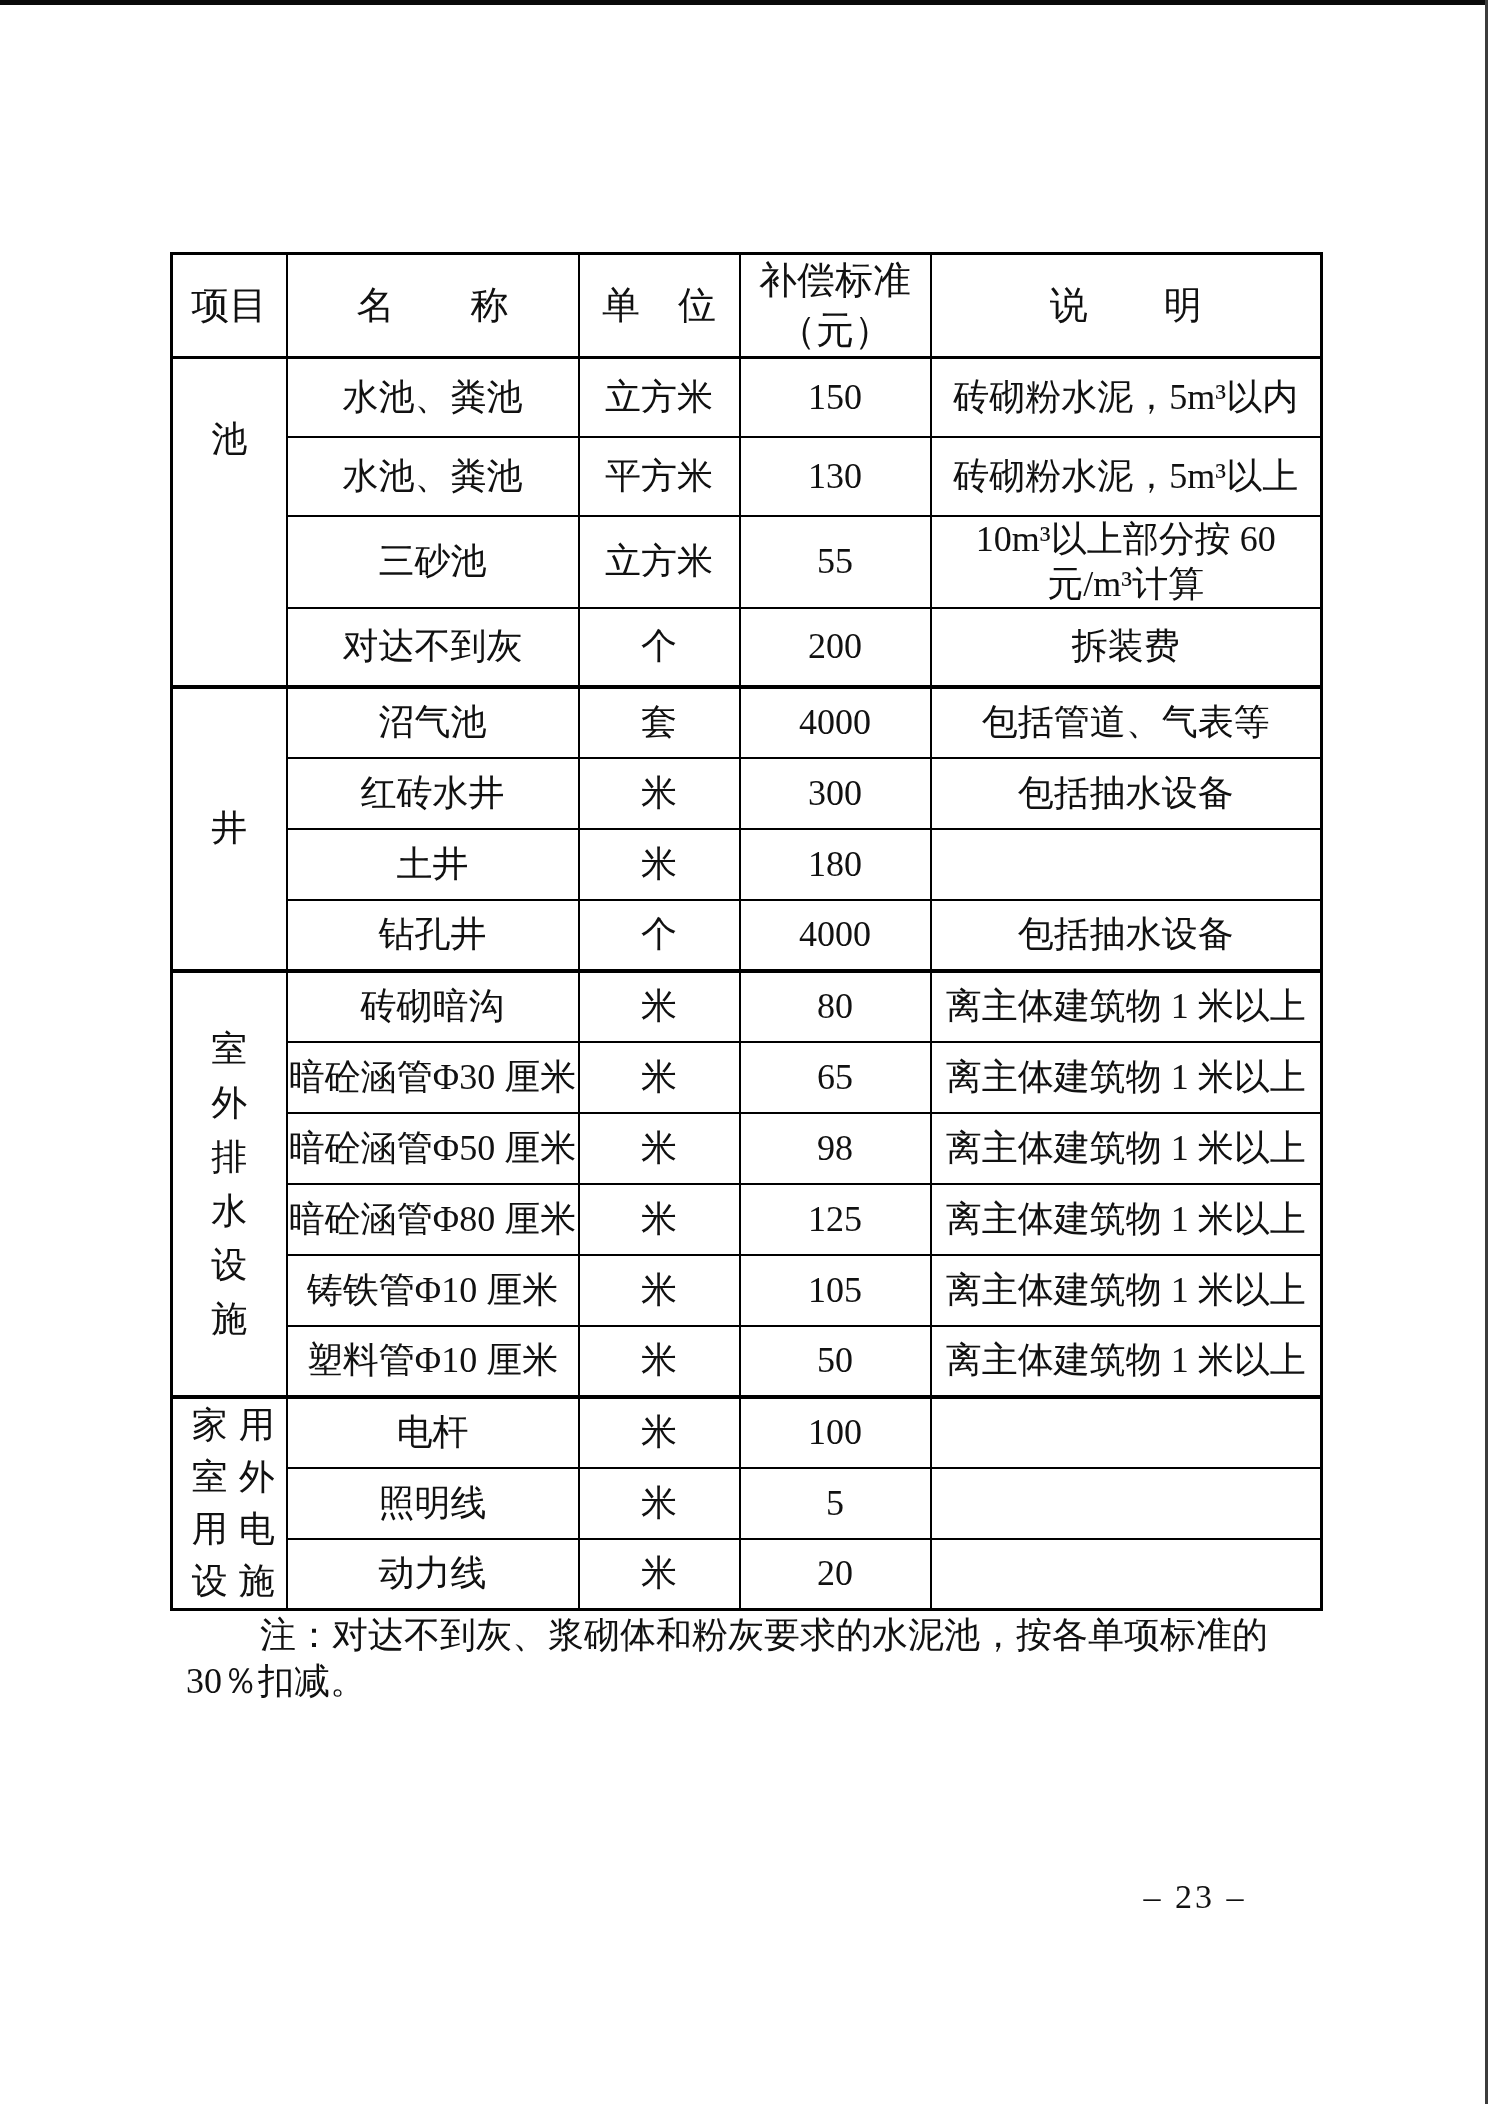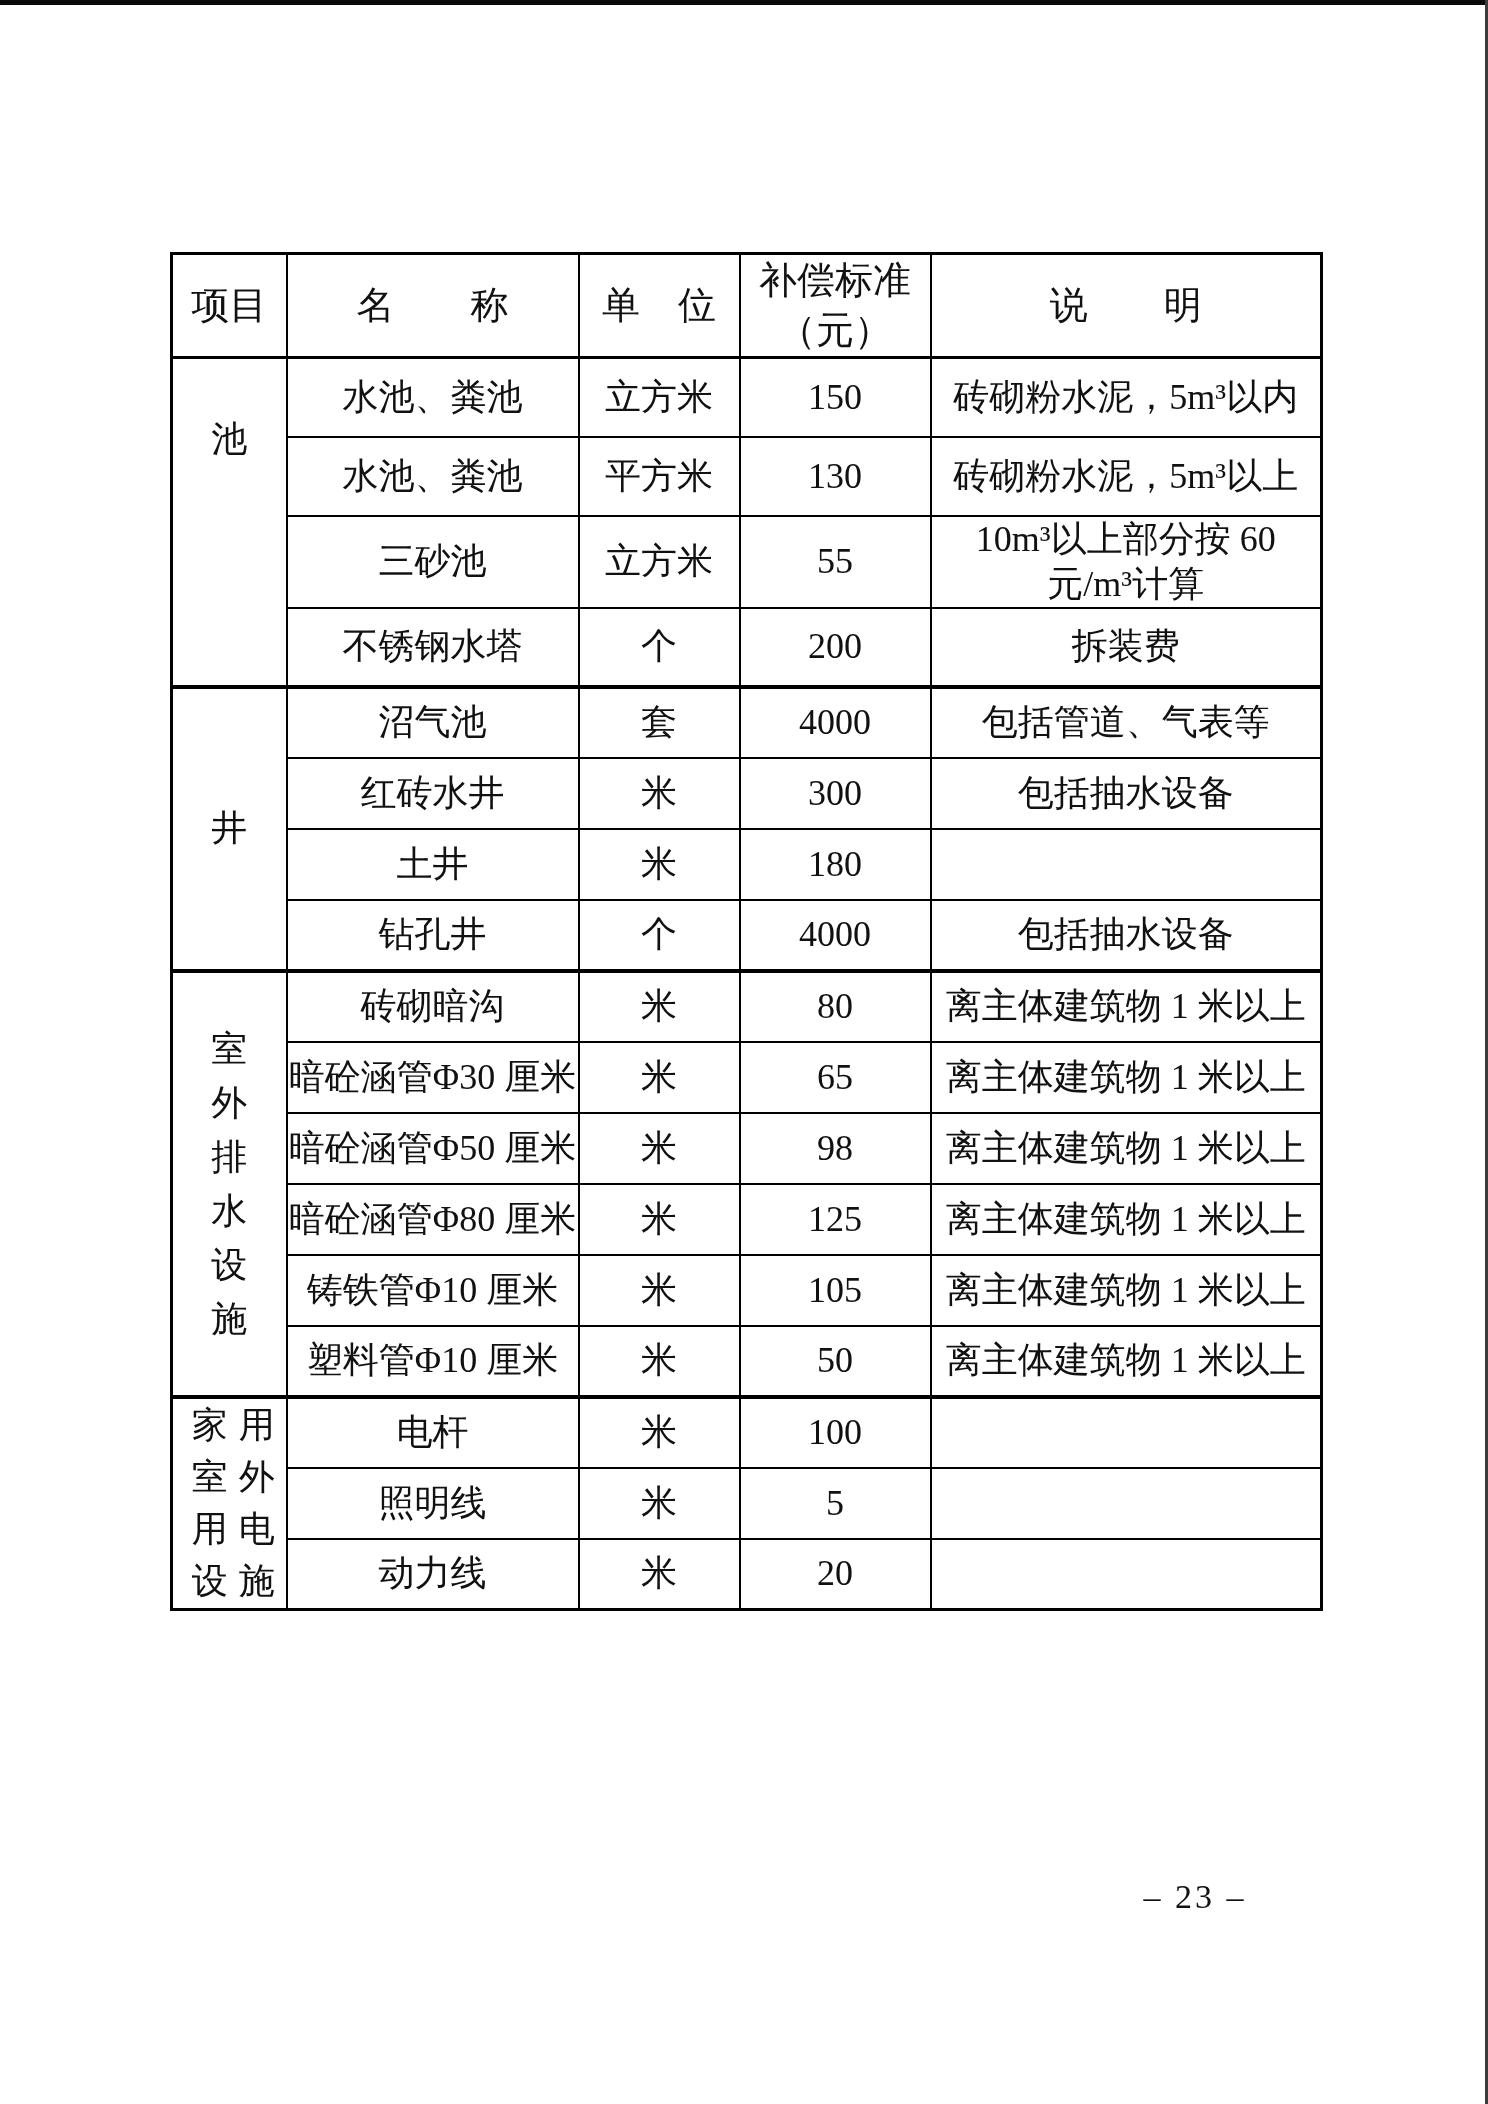--- a/index.html
+++ b/index.html
@@ -98,21 +98,21 @@
       <td class="val">130</td>
       <td class="desc">砖砌粉水泥，5m³以上</td>
     </tr>
     <tr class="r79">
       <td>三砂池</td>
       <td>立方米</td>
       <td class="val">55</td>
       <td class="desc">10m³以上部分按 60 元/m³计算</td>
     </tr>
     <tr class="r79">
-      <td>不锈钢水塔</td>
+      <td>对达不到灰</td>
       <td>个</td>
       <td class="val">200</td>
       <td class="desc">拆装费</td>
     </tr>
 
     <tr class="r71 sec">
       <td rowspan="4" class="glabel"><span>井</span></td>
       <td>沼气池</td>
       <td>套</td>
       <td class="val">4000</td>
@@ -199,15 +199,16 @@
     </tr>
     <tr class="r71">
       <td>动力线</td>
       <td>米</td>
       <td class="val">20</td>
       <td class="desc"></td>
     </tr>
   </tbody>
     </table>
 
+  <p class="note">注：对达不到灰、浆砌体和粉灰要求的水泥池，按各单项标准的30％扣减。</p>
 
   <div class="pagenum">– 23 –</div>
 </div>
 
 </body></html>

